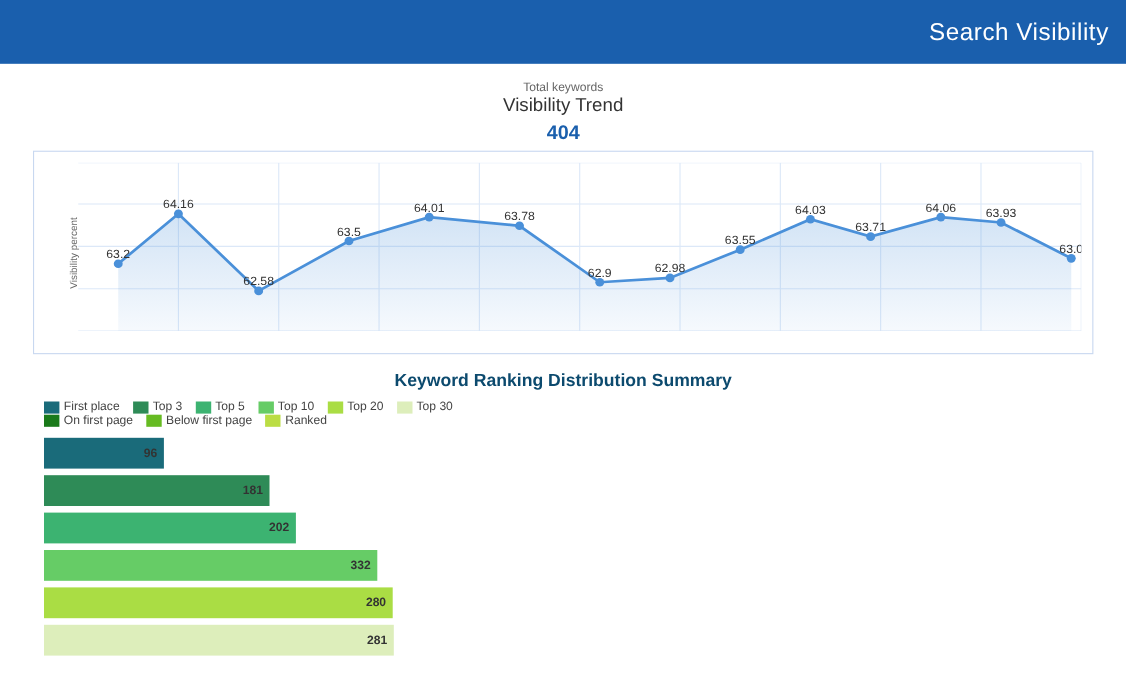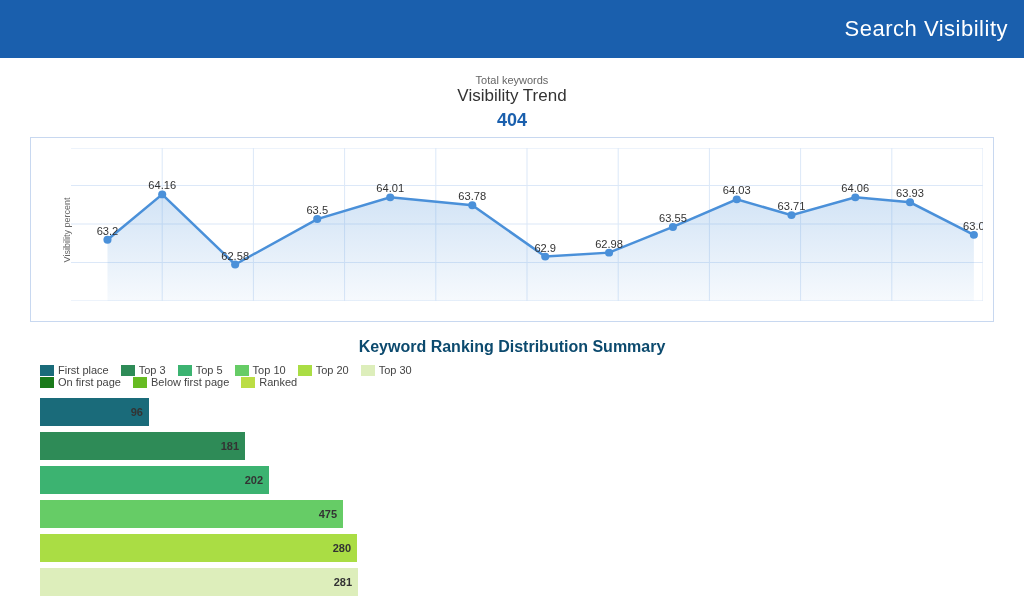--- a/index.html
+++ b/index.html
@@ -276,21 +276,21 @@
       <span style="color:#333; font-size:11px; font-weight:bold;">181</span>
     </div>
   </div>
           <div class="bar-row">
     <div class="bar" style="width:229px; background:#3cb371;">
       <span style="color:#333; font-size:11px; font-weight:bold;">202</span>
     </div>
   </div>
           <div class="bar-row">
     <div class="bar" style="width:303px; background:#66cc66;">
-      <span style="color:#333; font-size:11px; font-weight:bold;">475</span>
+      <span style="color:#333; font-size:11px; font-weight:bold;">332</span>
     </div>
   </div>
           <div class="bar-row">
     <div class="bar" style="width:317px; background:#aadd44;">
       <span style="color:#333; font-size:11px; font-weight:bold;">280</span>
     </div>
   </div>
           <div class="bar-row">
     <div class="bar" style="width:318px; background:#ddeebb;">
       <span style="color:#333; font-size:11px; font-weight:bold;">281</span>

